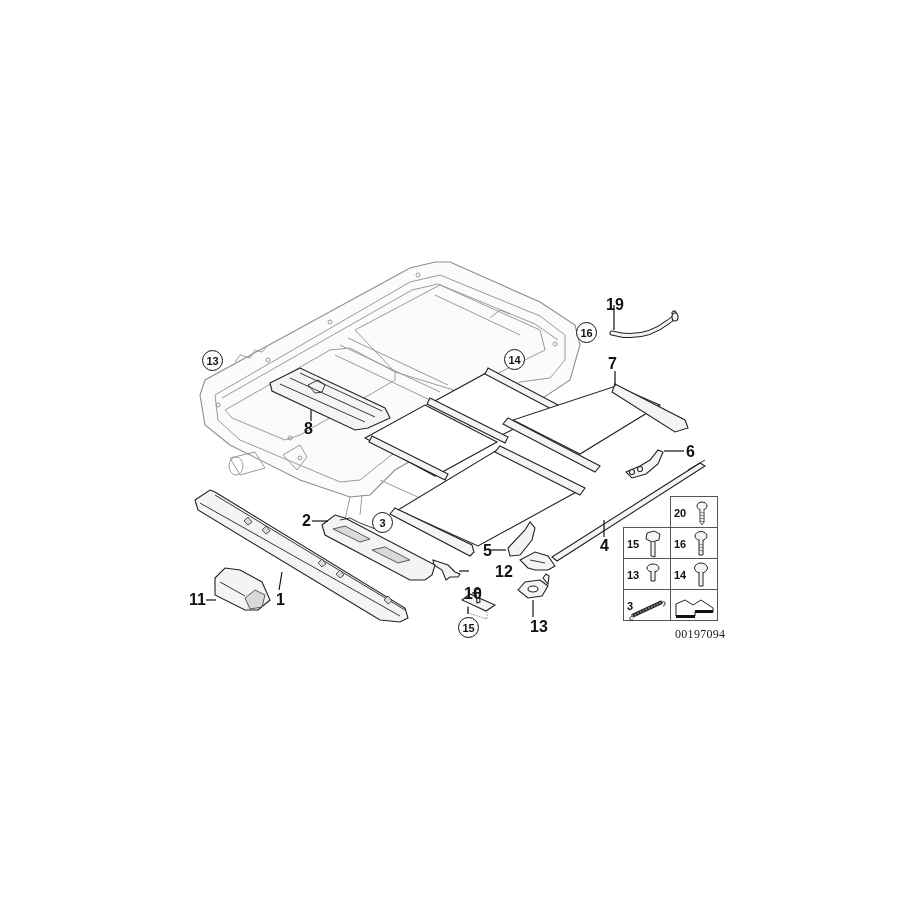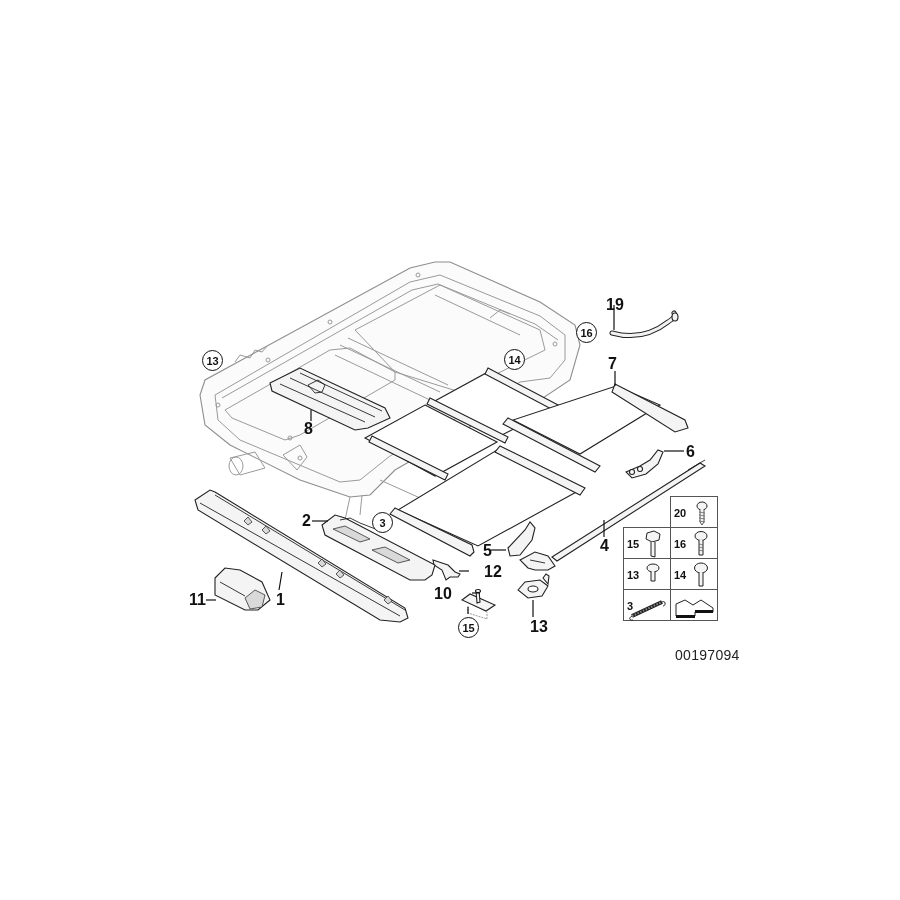--- a/index.html
+++ b/index.html
@@ -3,21 +3,21 @@
 <meta charset="utf-8">
 <style>
   html, body { margin:0; padding:0; background:#ffffff; }
   body { width:900px; height:900px; position:relative; overflow:hidden; font-family:"Liberation Sans", sans-serif; }
   #stage { position:absolute; left:0; top:0; width:900px; height:900px; }
   .lbl { position:absolute; font-family:"Liberation Sans", sans-serif; font-weight:bold; font-size:16px; color:#111; line-height:12px; white-space:nowrap; }
   .circ { position:absolute; width:21px; height:21px; border:1.6px solid #111; border-radius:50%; box-sizing:border-box; display:flex; align-items:center; justify-content:center; font-family:"Liberation Sans", sans-serif; font-weight:bold; font-size:11px; color:#111; background:#fff; }
   .legend { position:absolute; left:623px; top:496px; width:95px; height:128px; }
   .cell { position:absolute; box-sizing:border-box; border:1px solid #555; background:#fff; }
   .cell .num { position:absolute; left:3px; top:3px; font-weight:bold; font-size:11px; color:#111; font-family:"Liberation Sans", sans-serif;margin-top:7px; }
-  .docnum { position:absolute; left:675px; top:627px; font-size:14px; color:#222; font-family:Liberation Sans, sans-serif; letter-spacing:0.3px;margin-top:20px; }
+  .docnum { position:absolute; left:675px; top:627px; font-size:12px; color:#222; font-family:Liberation Serif, serif; letter-spacing:0.3px; }
 </style>
 </head>
 <body>
 
 <div id="stage">
 
 <svg width="900" height="900" viewBox="0 0 900 900" xmlns="http://www.w3.org/2000/svg" style="position:absolute;left:0;top:0">
   <defs>
     <style>
       .faint { fill:none; stroke:#9a9a9a; stroke-width:1; }
@@ -175,22 +175,22 @@
 
 <span class="lbl" style="left:189px;top:594px">11</span>
 <span class="lbl" style="left:276px;top:594px">1</span>
 <span class="lbl" style="left:302px;top:515px">2</span>
 <span class="lbl" style="left:304px;top:423px">8</span>
 <span class="lbl" style="left:608px;top:358px">7</span>
 <span class="lbl" style="left:606px;top:299px">19</span>
 <span class="lbl" style="left:686px;top:446px">6</span>
 <span class="lbl" style="left:600px;top:540px">4</span>
 <span class="lbl" style="left:483px;top:545px">5</span>
-<span class="lbl" style="left:484px;top:566px">12</span>
-<span class="lbl" style="left:434px;top:588px">10</span>
+<span class="lbl" style="left:495px;top:566px">12</span>
+<span class="lbl" style="left:464px;top:588px">10</span>
 <span class="lbl" style="left:530px;top:621px">13</span>
 
 <div class="circ" style="left:202px;top:350px">
       <span>13</span>
     </div>
 <div class="circ" style="left:504px;top:349px">
       <span>14</span>
     </div>
 <div class="circ" style="left:576px;top:322px">
       <span>16</span>

